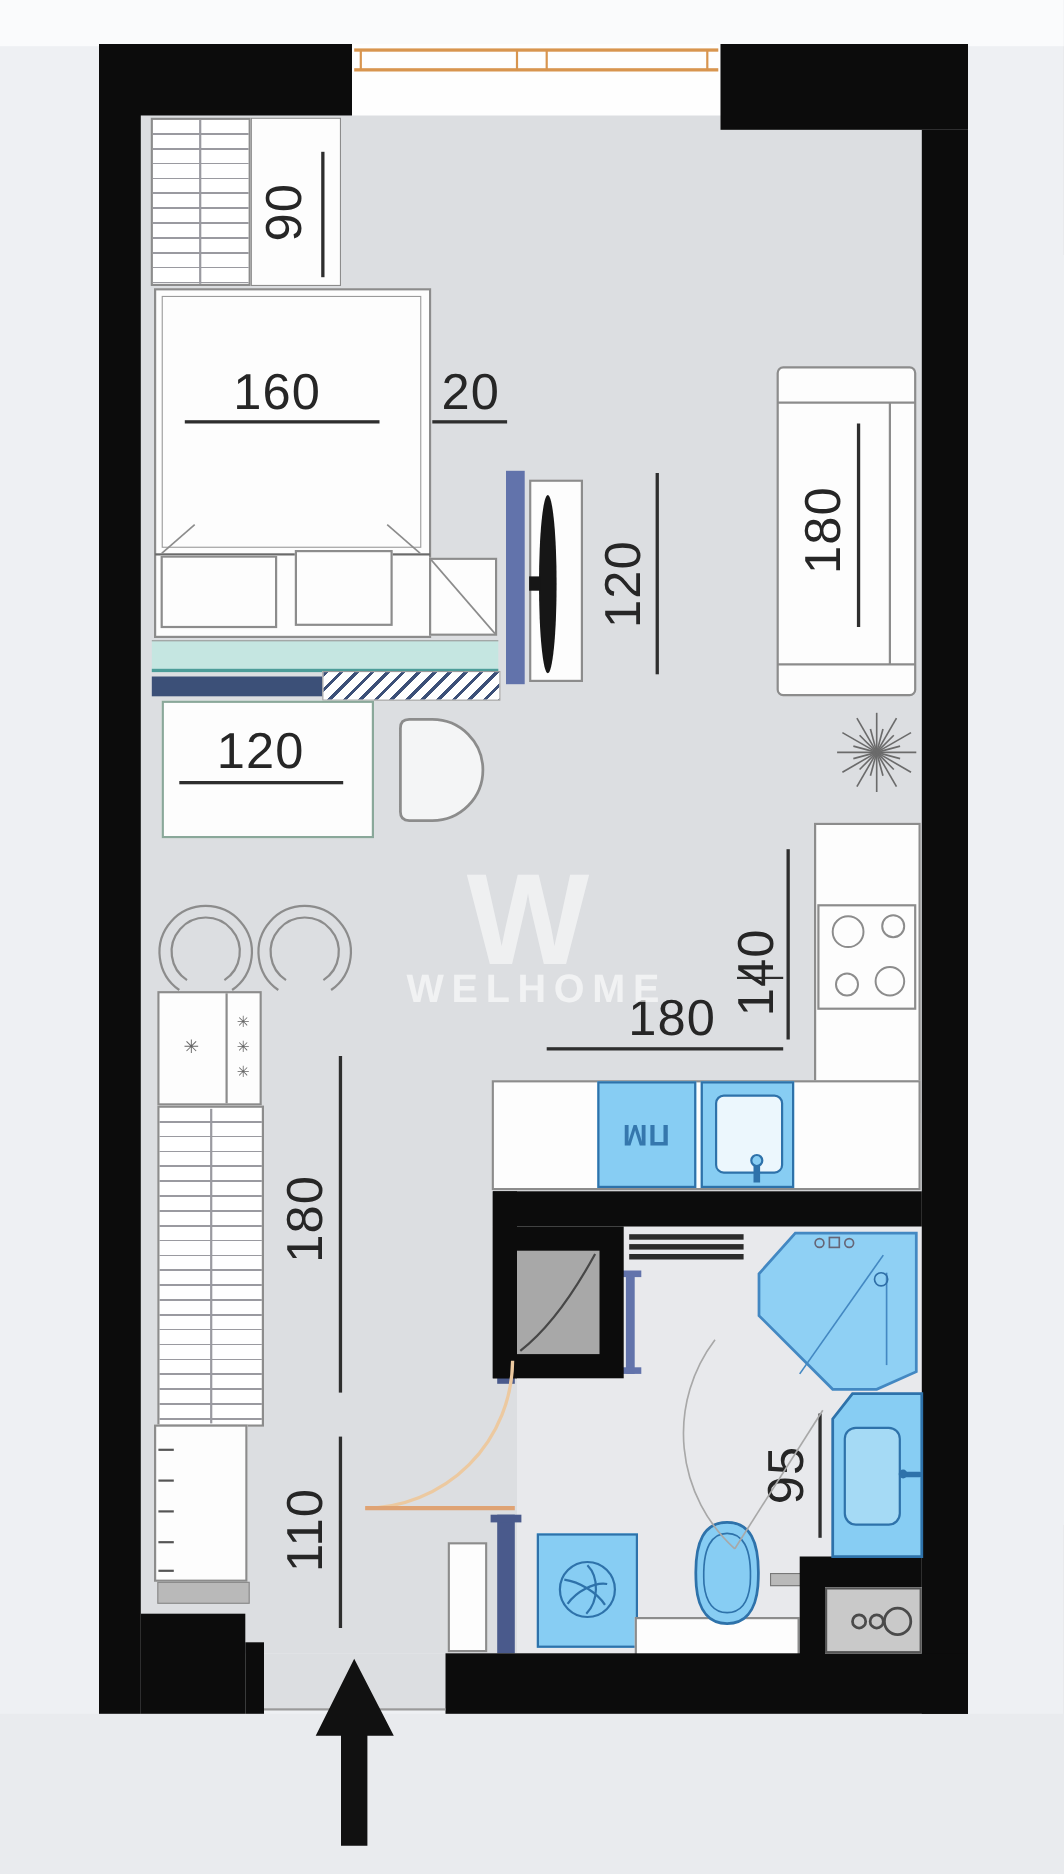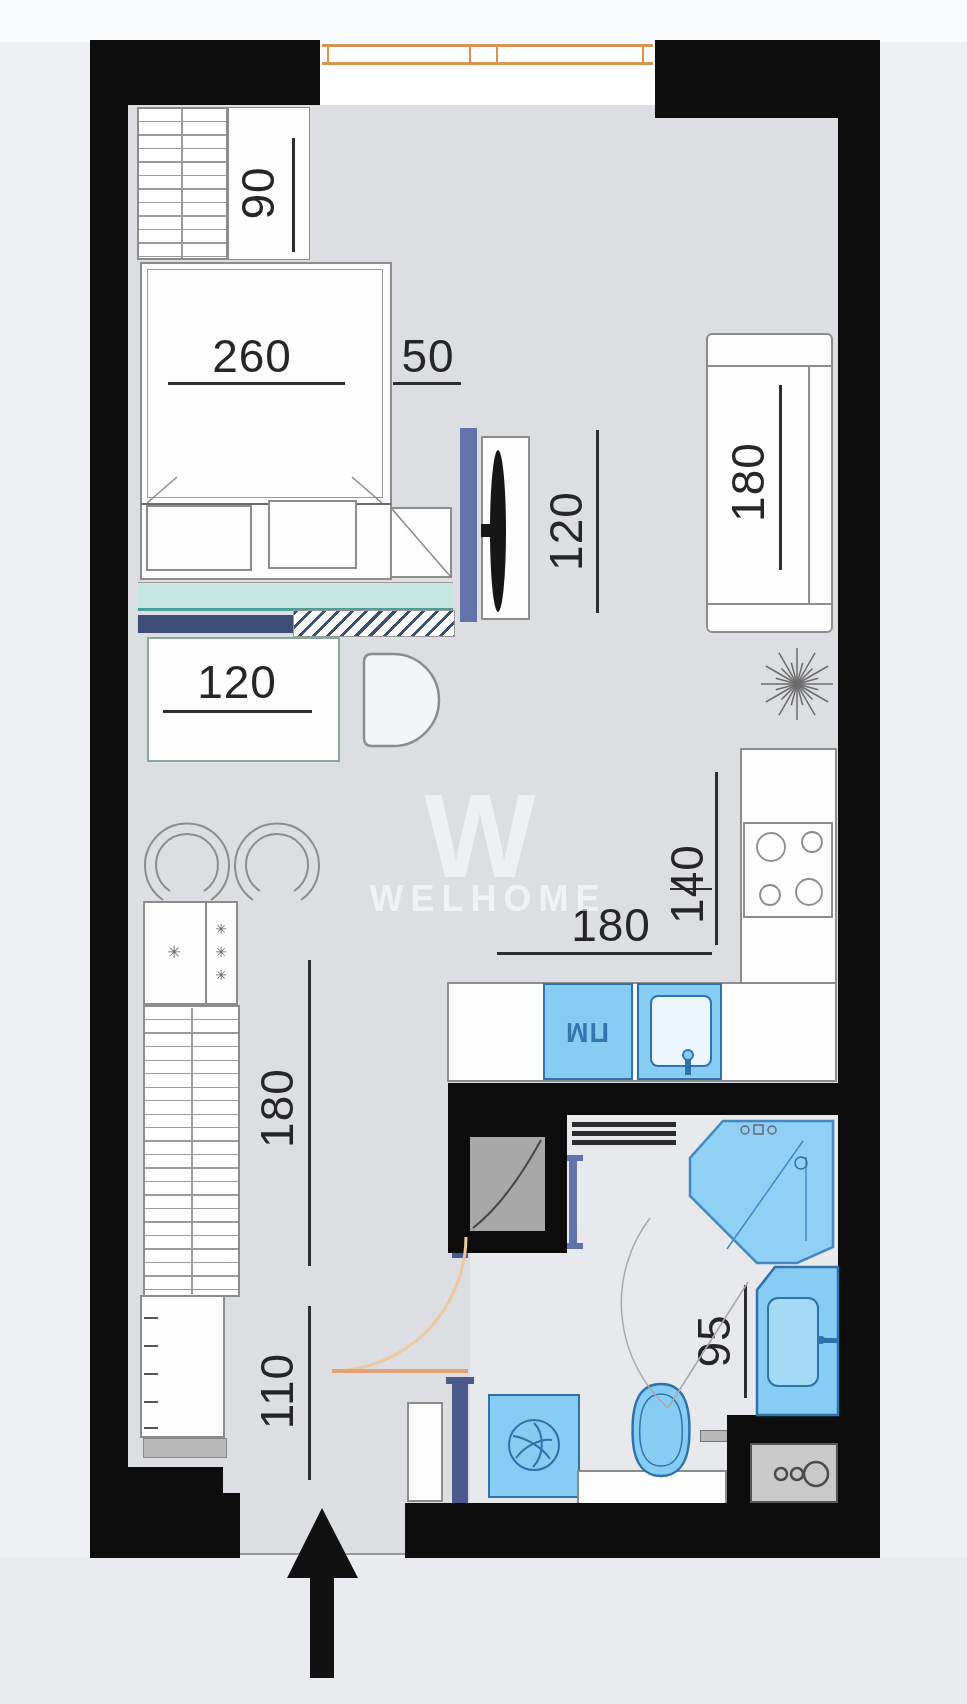--- a/index.html
+++ b/index.html
@@ -115,22 +115,22 @@
 <div class="dimline" style="left:163px;top:710px;width:149px;height:3px"></div>
 <div class="dimline" style="left:715px;top:772px;width:3px;height:173px"></div>
 <div class="dimline" style="left:670px;top:888px;width:42px;height:2px"></div>
 <div class="dimline" style="left:497px;top:952px;width:215px;height:3px"></div>
 <div class="dimline" style="left:702px;top:1187px;width:116px;height:3px;background:#1d3f66"></div>
 <div class="dimline" style="left:744px;top:1285px;width:3px;height:113px"></div>
 <div class="dimline" style="left:308px;top:960px;width:3px;height:306px"></div>
 <div class="dimline" style="left:308px;top:1306px;width:3px;height:174px"></div>
 
 <div class="dim rot" style="left:258px;top:193px">90</div>
-<div class="dim" style="left:252px;top:356px">260</div>
-<div class="dim" style="left:428px;top:356px">50</div>
+<div class="dim" style="left:252px;top:356px">160</div>
+<div class="dim" style="left:428px;top:356px">20</div>
 <div class="dim rot" style="left:566px;top:531px">120</div>
 <div class="dim rot" style="left:748px;top:482px">180</div>
 <div class="dim" style="left:237px;top:682px">120</div>
 <div class="dim rot" style="left:687px;top:884px">140</div>
 <div class="dim" style="left:611px;top:925px">180</div>
 <div class="dim" style="left:757px;top:1164px;color:#1d3f66;font-size:44px">90</div>
 <div class="dim rot" style="left:714px;top:1341px">95</div>
 <div class="dim rot" style="left:277px;top:1108px">180</div>
 <div class="dim rot" style="left:277px;top:1391px">110</div>
 

